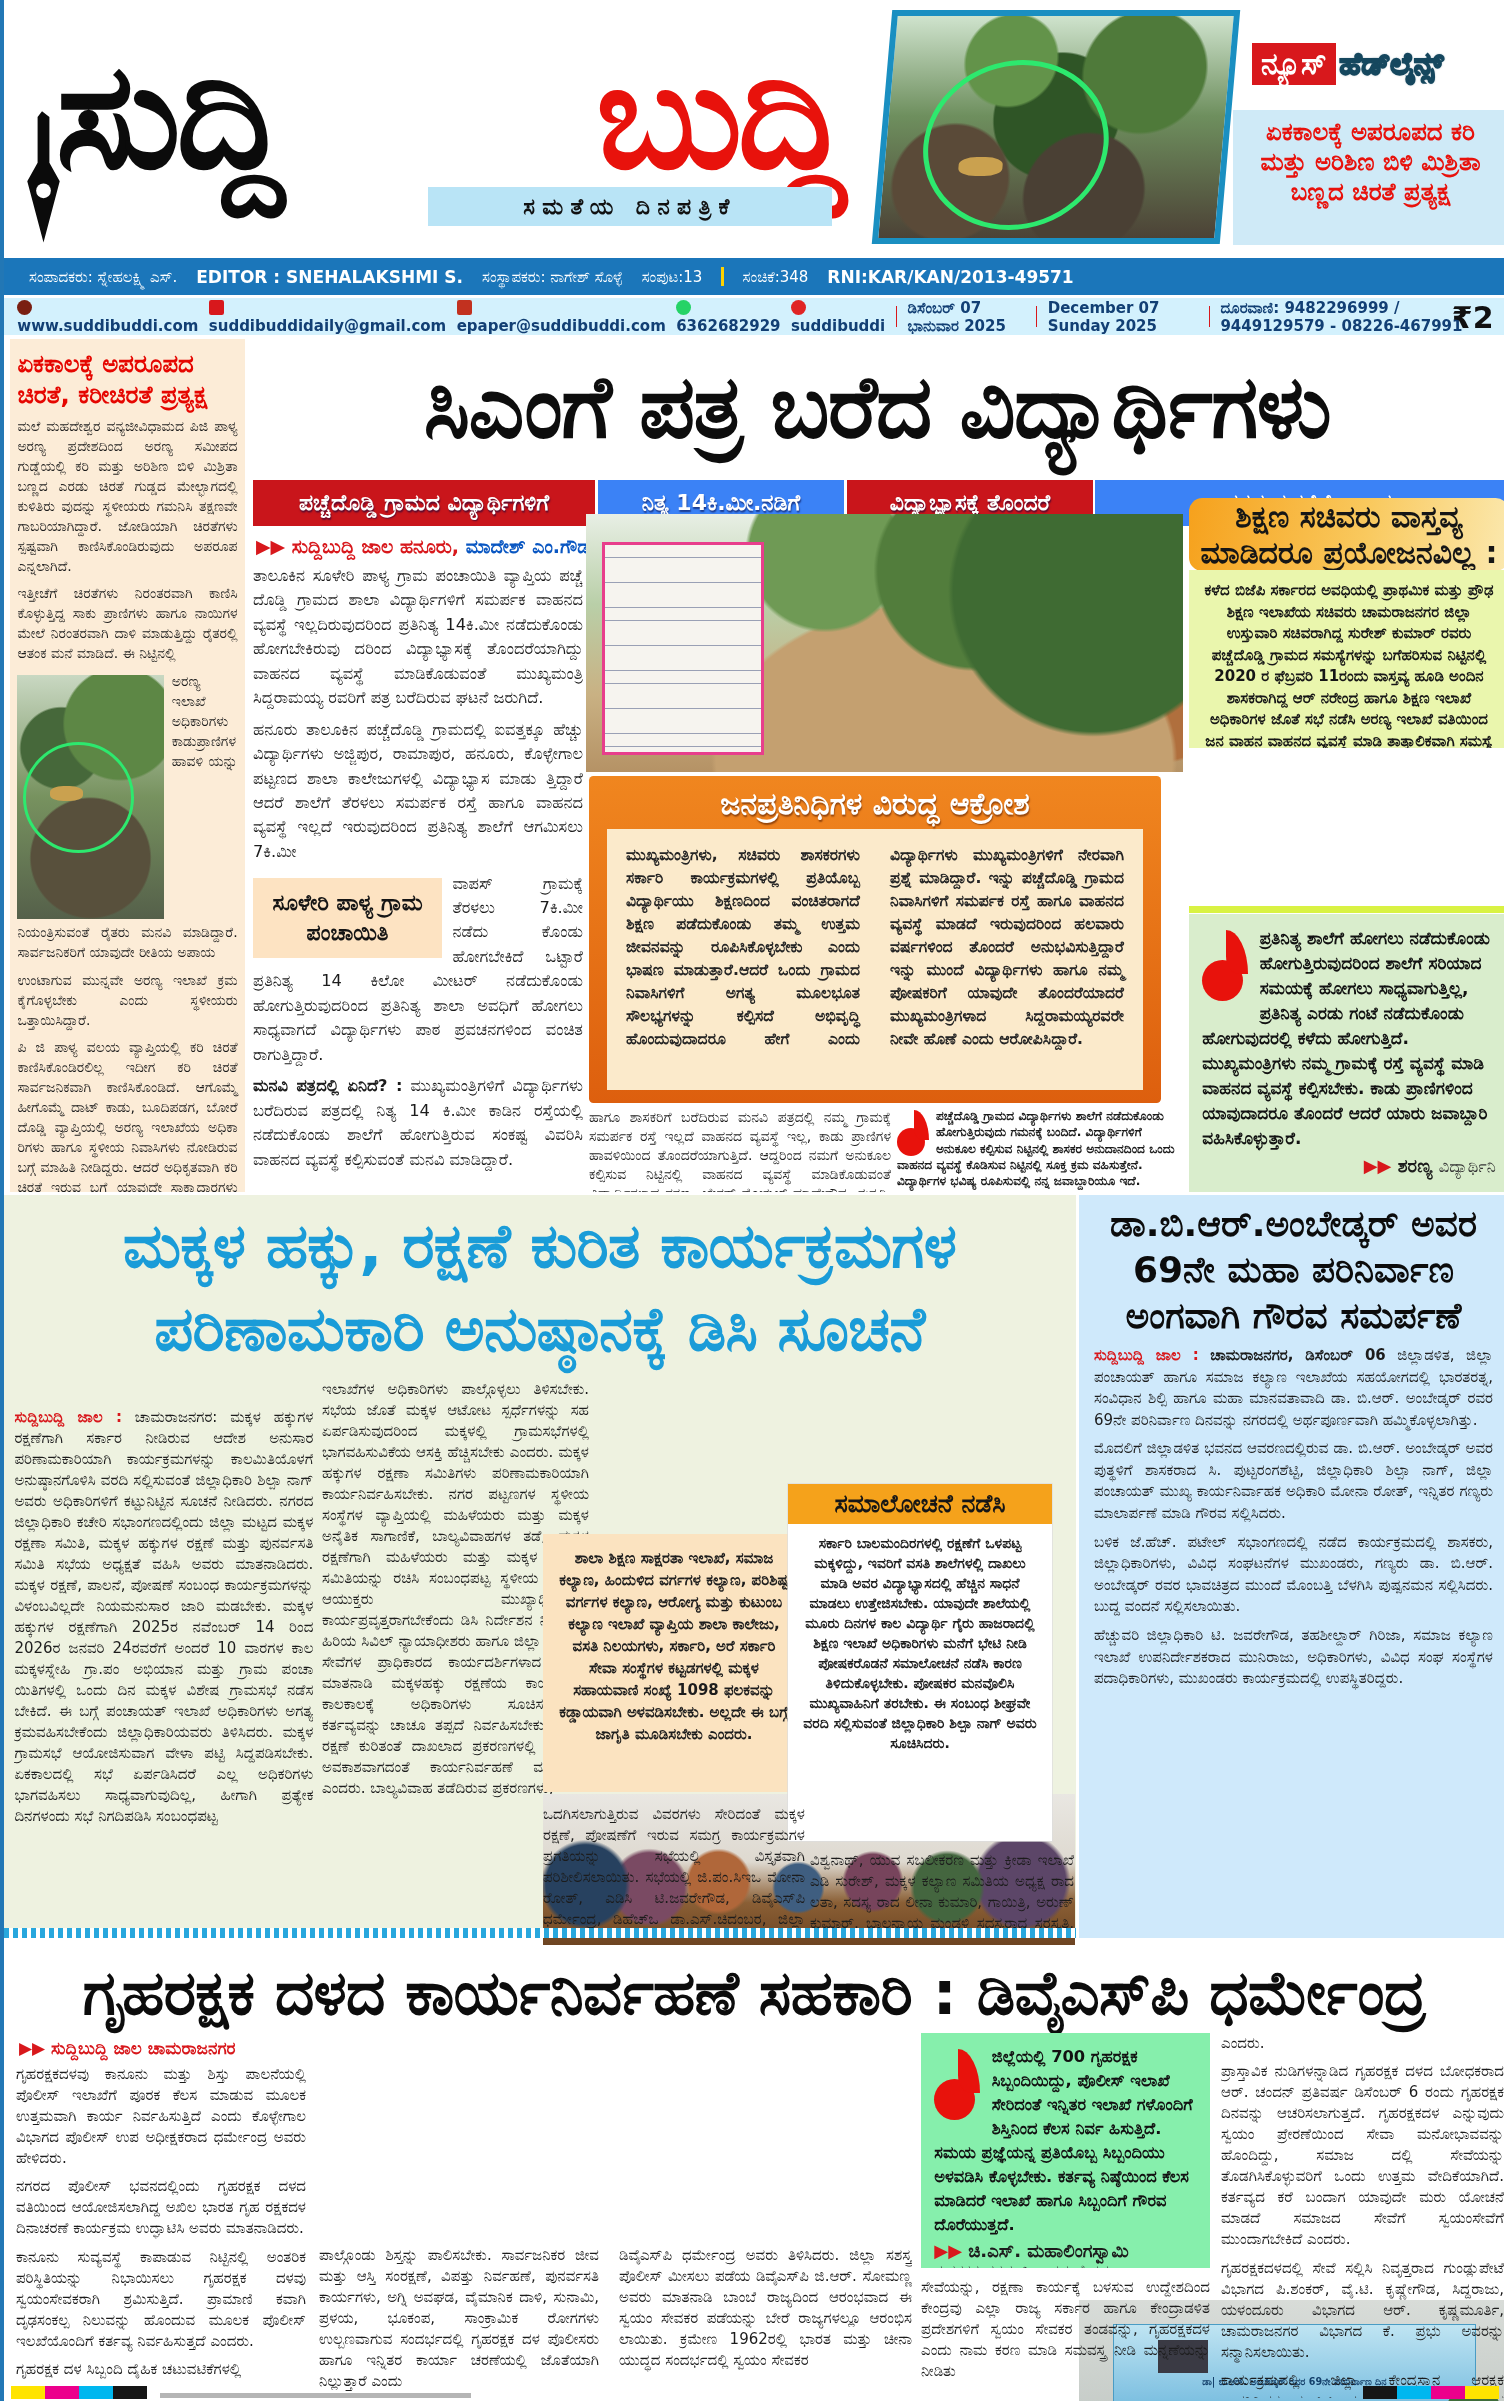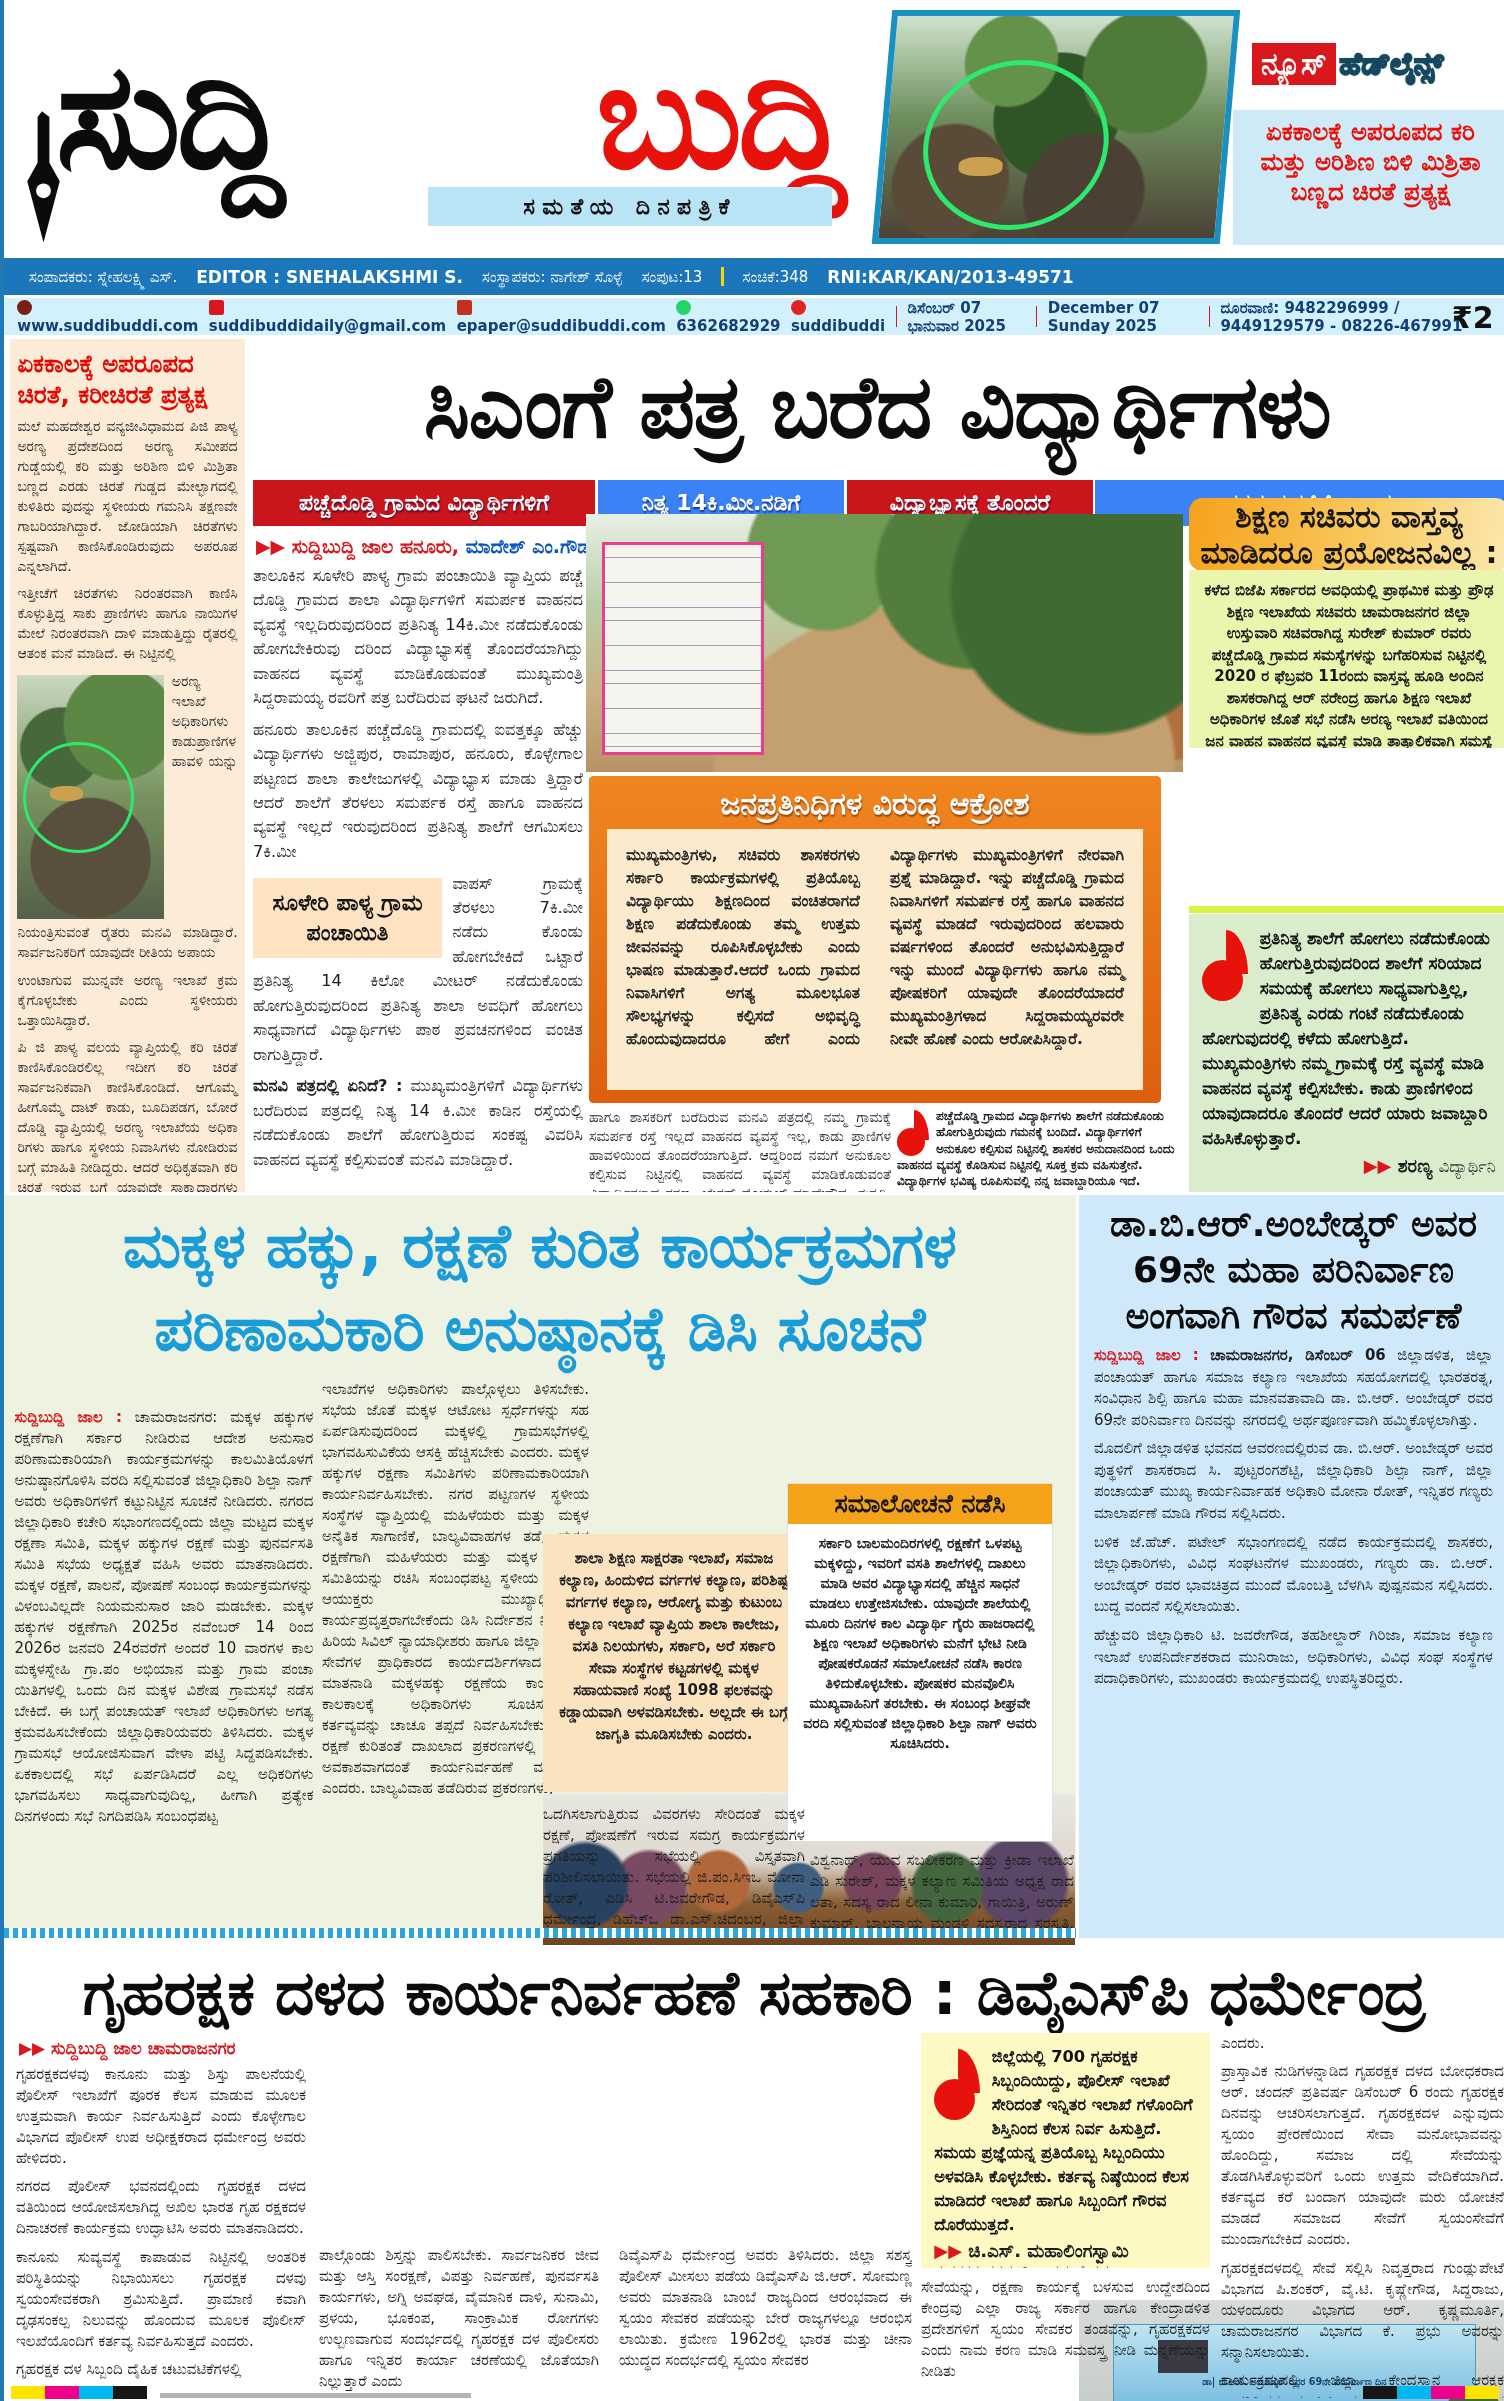--- a/index.html
+++ b/index.html
@@ -112,21 +112,21 @@
   .amb{background:#cfe9fb;padding:6px 15px;}
   .amb-head{font-weight:800;font-size:36px;line-height:46px;text-align:center;color:#0c0c0c;}
   .amb p{font-size:15px;line-height:21.5px;}
   .banner-photo{background:linear-gradient(180deg,#d8dcd8 0%,#c6ccc8 55%,#7d2f23 86%,#6e2a1e 100%);position:relative;overflow:hidden;}
   .banner-blue{position:absolute;left:8%;top:12%;width:84%;height:46%;background:linear-gradient(180deg,#bfe4f2,#6fb8dd);border:1.5px solid #4a9cc4;}
   .banner-txt{position:absolute;width:100%;text-align:center;color:#14406b;font-weight:700;font-size:9.6px;top:55%;}
   .portrait{position:absolute;left:12%;top:16%;width:14%;height:36%;background:#3a3a44;}
   
   .hg-headline{font-weight:800;font-size:61px;line-height:89px;text-align:center;color:#0c0c0c;letter-spacing:-0.7px;}
   .hg p{font-size:15px;line-height:21px;}
-  .hg-quote{background:#fef9c3;padding:12px 13.3px;}
+  .hg-quote{background:#86efac;padding:12px 13.3px;}
   .hg-quote .qt{font-weight:700;font-size:16.3px;line-height:24px;color:#111;}
   .cbar span{display:inline-block;width:34px;height:13.3px;}
   .graybar{background:#b5b5b5;height:5.2px;}
 </style>
 </head>
 <body>
 
 <div id="page">
 
   <div class="abs" style="left:0;top:0;width:1500px;height:255px;background:#fff;">

